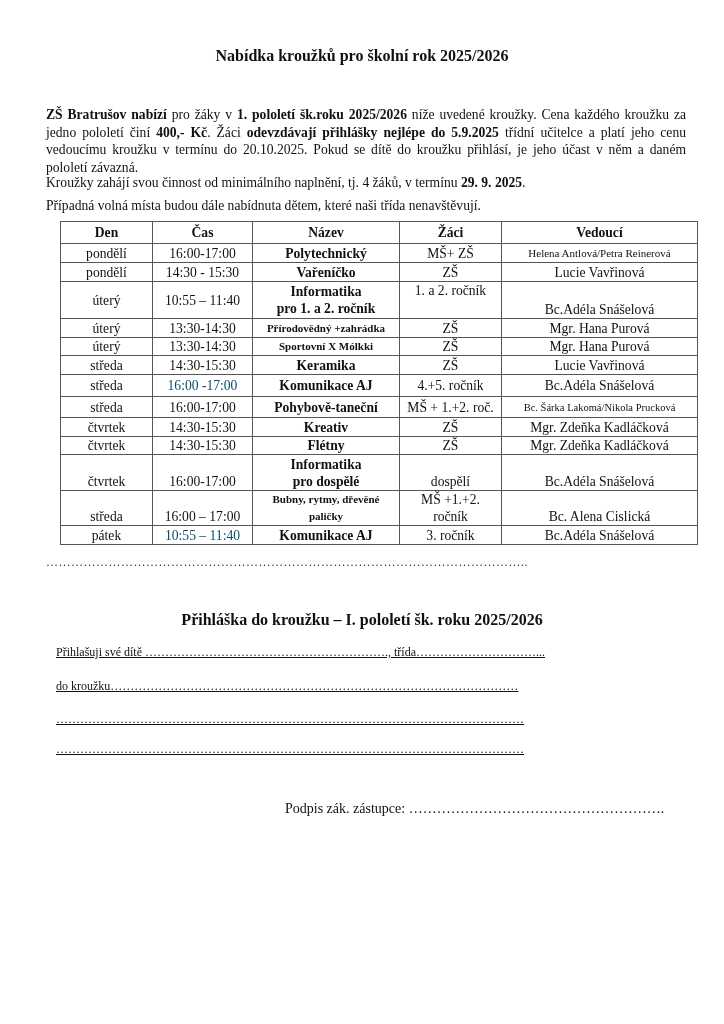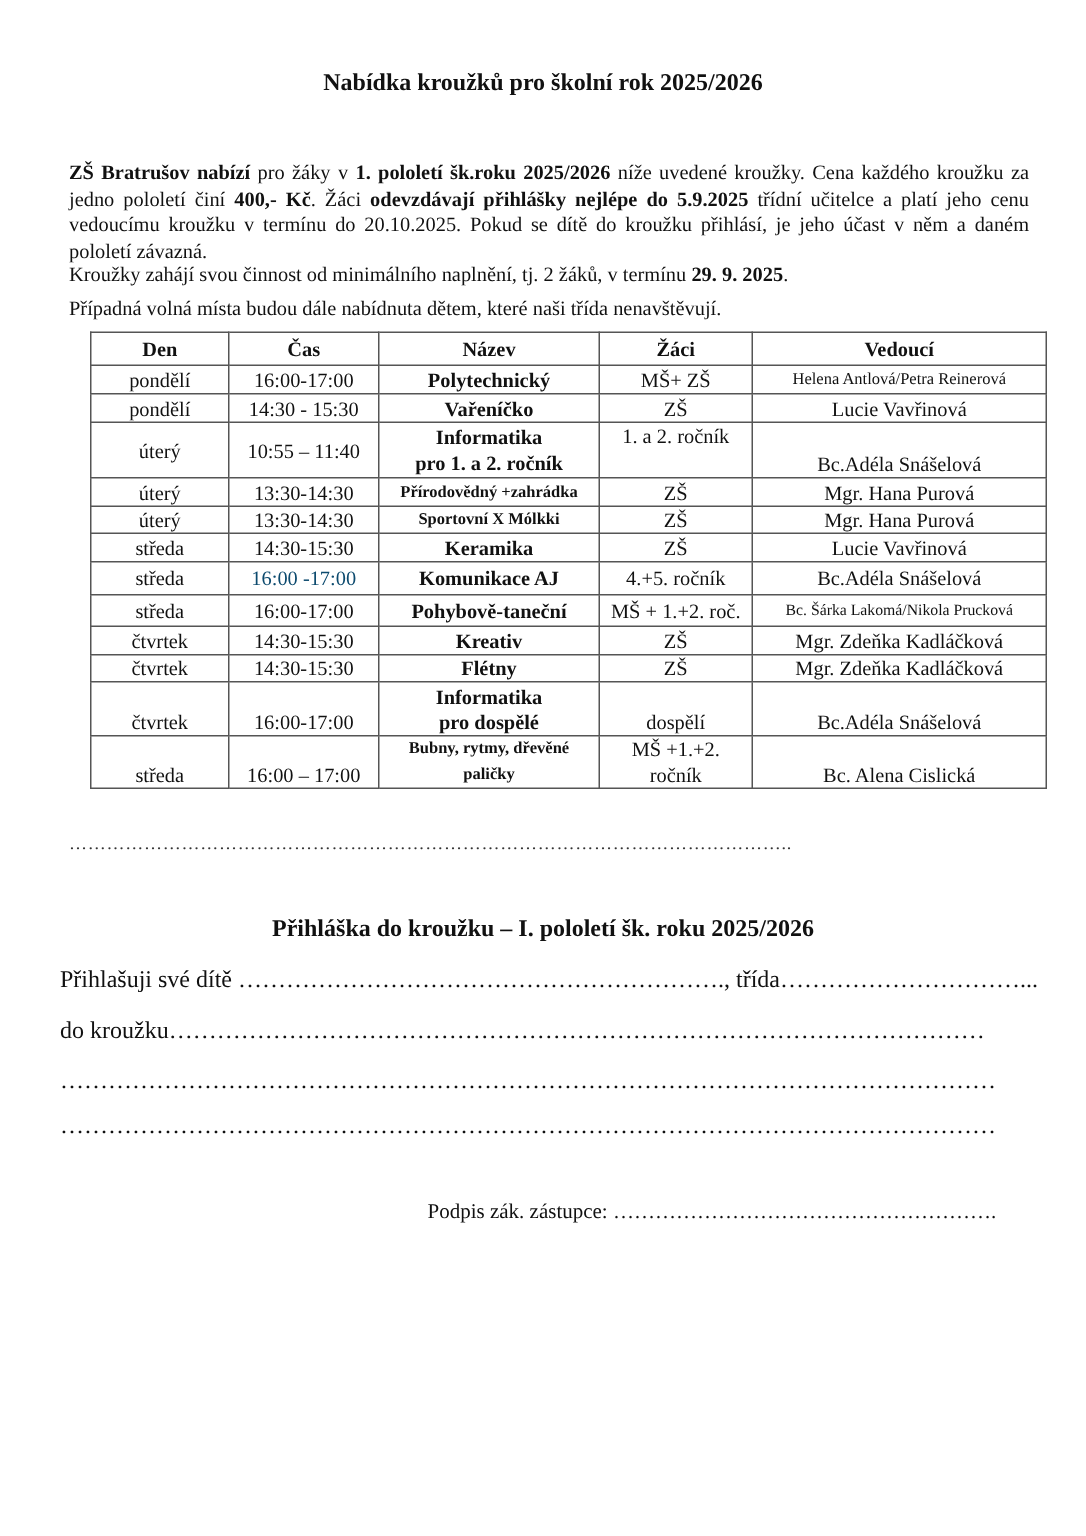--- a/index.html
+++ b/index.html
@@ -19,31 +19,31 @@
   td.name { font-weight:bold; }
   td.small { font-size:11px; }
   td.vsmall { font-size:10.5px; }
   td.red { color:#0c4a6e; }
   td.bot { vertical-align:bottom; }
   td.top { vertical-align:top; }
   td.left { text-align:left; }
   .dots { font-size:12px; letter-spacing:0.5px; color:#333; white-space:nowrap; overflow:hidden; }
   #dotline { left:46px; top:555px; width:555px; }
   .title2 { left:0; width:724px; top:611px; text-align:center; font-weight:bold; font-size:16px; }
-  .fline { left:40px; font-size:16px; white-space:nowrap; }
+  .fline { left:56px; font-size:12px; white-space:nowrap;text-decoration:underline; }
   #f1 { top:645px; } #f2 { top:679px; } #f3 { top:712px; } #f4 { top:742px; }
   #sig { left:285px; top:801px; font-size:14px; white-space:nowrap; }
 </style>
 </head>
 <body>
 
 <div class="abs title">Nabídka kroužků pro školní rok 2025/2026</div>
 
 <div class="abs para" id="p1"><b>ZŠ Bratrušov nabízí</b><span> pro žáky v </span><b>1. pololetí šk.roku 2025/2026</b><span> níže uvedené kroužky. Cena každého kroužku za jedno pololetí činí </span><b>400,- Kč</b><span>. Žáci </span><b>odevzdávají přihlášky nejlépe do 5.9.2025</b><span>  třídní učitelce a platí jeho cenu vedoucímu kroužku v termínu do 20.10.2025. Pokud se dítě do kroužku přihlásí, je jeho účast v něm a daném pololetí závazná.</span></div>
-<div class="abs para" id="p2"><span>Kroužky zahájí svou činnost od minimálního naplnění, tj. 2 žáků, v termínu </span><b>29. 9. 2025</b><span>.</span></div>
+<div class="abs para" id="p2"><span>Kroužky zahájí svou činnost od minimálního naplnění, tj. 4 žáků, v termínu </span><b>29. 9. 2025</b><span>.</span></div>
 <div class="abs para" id="p3">Případná volná místa budou dále nabídnuta dětem, které naši třída nenavštěvují.</div>
 
 <table class="tbl">
   <colgroup>
       <col class="c1">
       <col class="c2">
       <col class="c3">
       <col class="c4">
       <col class="c5">
     </colgroup>
@@ -138,20 +138,27 @@
       </tr>
       <tr style="height: 33px;">
         <td class="bot" style="white-space: pre-line;">středa</td>
         <td class="bot" style="white-space: pre-line;">16:00 – 17:00</td>
         <td class="name small left" style="white-space: pre-line;">Bubny, rytmy, dřevěné
 paličky</td>
         <td style="white-space: pre-line;">MŠ +1.+2.
 ročník</td>
         <td class="bot" style="white-space: pre-line;">Bc. Alena Cislická</td>
       </tr>
+      <tr style="height: 19px;">
+        <td style="white-space: pre-line;">pátek</td>
+        <td class="red" style="white-space: pre-line;">10:55 – 11:40</td>
+        <td class="name" style="white-space: pre-line;">Komunikace AJ</td>
+        <td style="white-space: pre-line;">3. ročník</td>
+        <td style="white-space: pre-line;">Bc.Adéla Snášelová</td>
+      </tr>
     </tbody>
 </table>
 
 <div class="abs dots" id="dotline">……………………………………………………………………………………………………..</div>
 
 <div class="abs title2">Přihláška do kroužku – I. pololetí šk. roku 2025/2026</div>
 <div class="abs fline" id="f1">Přihlašuji své dítě ……………………………………………………., třída…………………………...</div>
 <div class="abs fline" id="f2">do kroužku…………………………………………………………………………………………</div>
 <div class="abs fline" id="f3">………………………………………………………………………………………………………</div>
 <div class="abs fline" id="f4">………………………………………………………………………………………………………</div>

